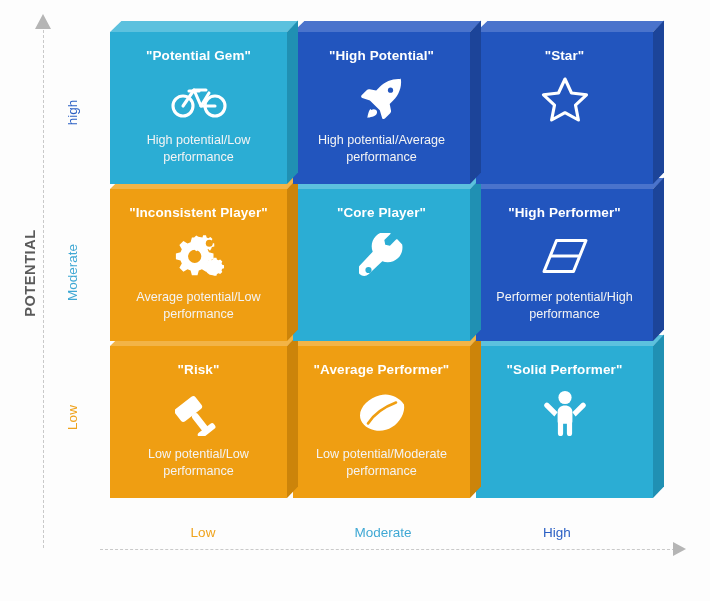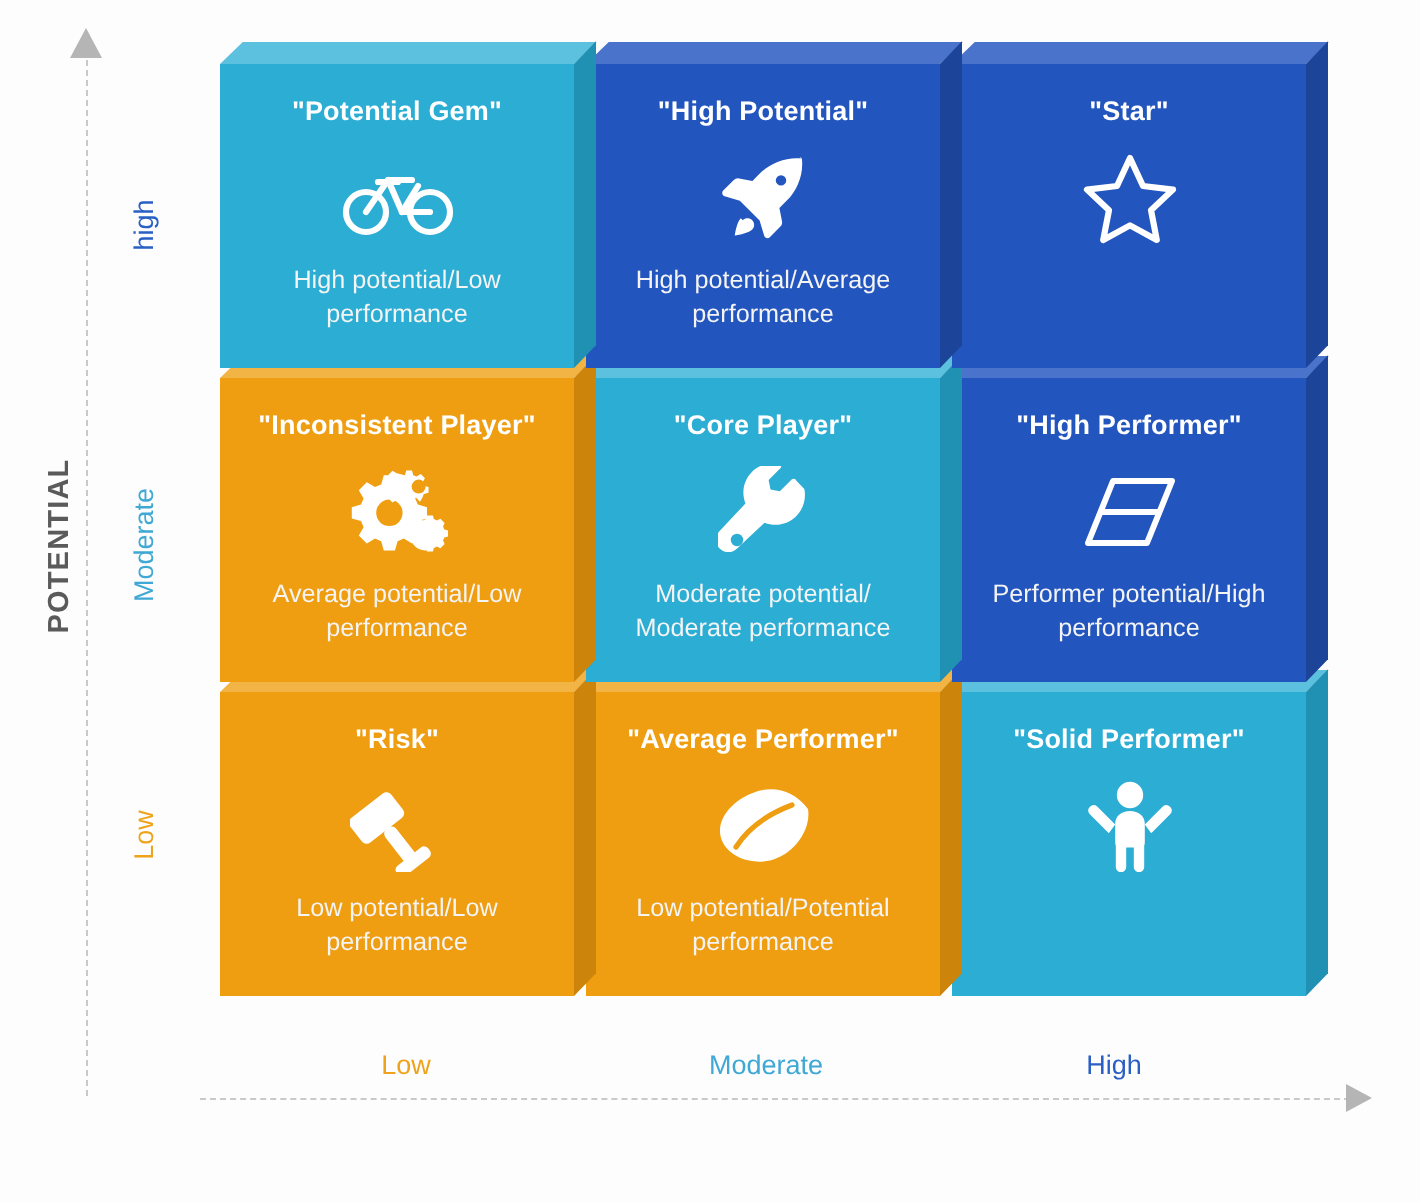--- a/index.html
+++ b/index.html
@@ -199,21 +199,20 @@
         <div class="top3d" style="background: rgb(92, 193, 222);"></div>
         <div class="right3d" style="background: rgb(32, 144, 179);"></div>
         <div class="face" style="background: rgb(43, 173, 212);">
           <div class="cell-title">"Core Player"</div>
           <div class="cell-icon">
             <svg width="46" height="46" viewBox="0 0 46 46" fill="#fff">
               <path d="M42.3 5.6c-.3-1.1-1.7-1.4-2.5-.6l-6.2 6.2-4.9-1-1-4.9 6.2-6.2c.8-.8.4-2.2-.7-2.4-5-1-10.4.4-14.3 4.3-4.5 4.5-5.6 11.1-3.4 16.6L1.9 32.1a6.5 6.5 0 0 0 9.2 9.2l14.5-13.6c5.5 2.2 12.1 1.1 16.6-3.4 3.9-3.9 5.3-9.3 4.3-14.3z" transform="translate(-1,2) scale(.95)"></path>
               <circle cx="9.5" cy="37" r="3.1" fill="#2badd4"></circle>
             </svg>
           </div>
-          <div class="cell-desc">Moderate potential/ Moderate performance</div>
         </div>
       </div>
       <div class="cell" style="left: 366px; top: 157px; z-index: 13;">
         <div class="top3d" style="background: rgb(74, 115, 204);"></div>
         <div class="right3d" style="background: rgb(28, 68, 153);"></div>
         <div class="face" style="background: rgb(34, 85, 190);">
           <div class="cell-title">"High Performer"</div>
           <div class="cell-icon">
             <svg width="48" height="38" viewBox="0 0 48 38" fill="none" stroke="#fff" stroke-width="3" stroke-linejoin="round">
               <path d="M15.5 3.5 L45 3.5 L32.5 34.5 L3 34.5 Z"></path>
@@ -244,21 +243,21 @@
         <div class="top3d" style="background: rgb(243, 180, 70);"></div>
         <div class="right3d" style="background: rgb(204, 132, 10);"></div>
         <div class="face" style="background: rgb(239, 158, 18);">
           <div class="cell-title">"Average Performer"</div>
           <div class="cell-icon">
             <svg width="50" height="42" viewBox="0 0 50 42" fill="#fff">
               <path d="M47 12.5C41 4.2 31.5 1 23 3.3 12.2 6.2 3 14.5 3 23.5c0 6.5 5.3 12.7 14.5 14.8 10.5 2.4 21.5-3 27-13.2 2.2-4 3.2-8.4 2.5-12.6z"></path>
               <path d="M11 31.5C17 22 27 15 39 10.5" stroke="#ef9e12" stroke-width="2.6" fill="none" stroke-linecap="round"></path>
             </svg>
           </div>
-          <div class="cell-desc">Low potential/Potential performance</div>
+          <div class="cell-desc">Low potential/Moderate performance</div>
         </div>
       </div>
       <div class="cell" style="left: 366px; top: 314px; z-index: 10;">
         <div class="top3d" style="background: rgb(92, 193, 222);"></div>
         <div class="right3d" style="background: rgb(32, 144, 179);"></div>
         <div class="face" style="background: rgb(43, 173, 212);">
           <div class="cell-title">"Solid Performer"</div>
           <div class="cell-icon">
             <svg width="42" height="46" viewBox="0 0 42 46" fill="#fff">
               <circle cx="21" cy="7.5" r="6.6"></circle>

